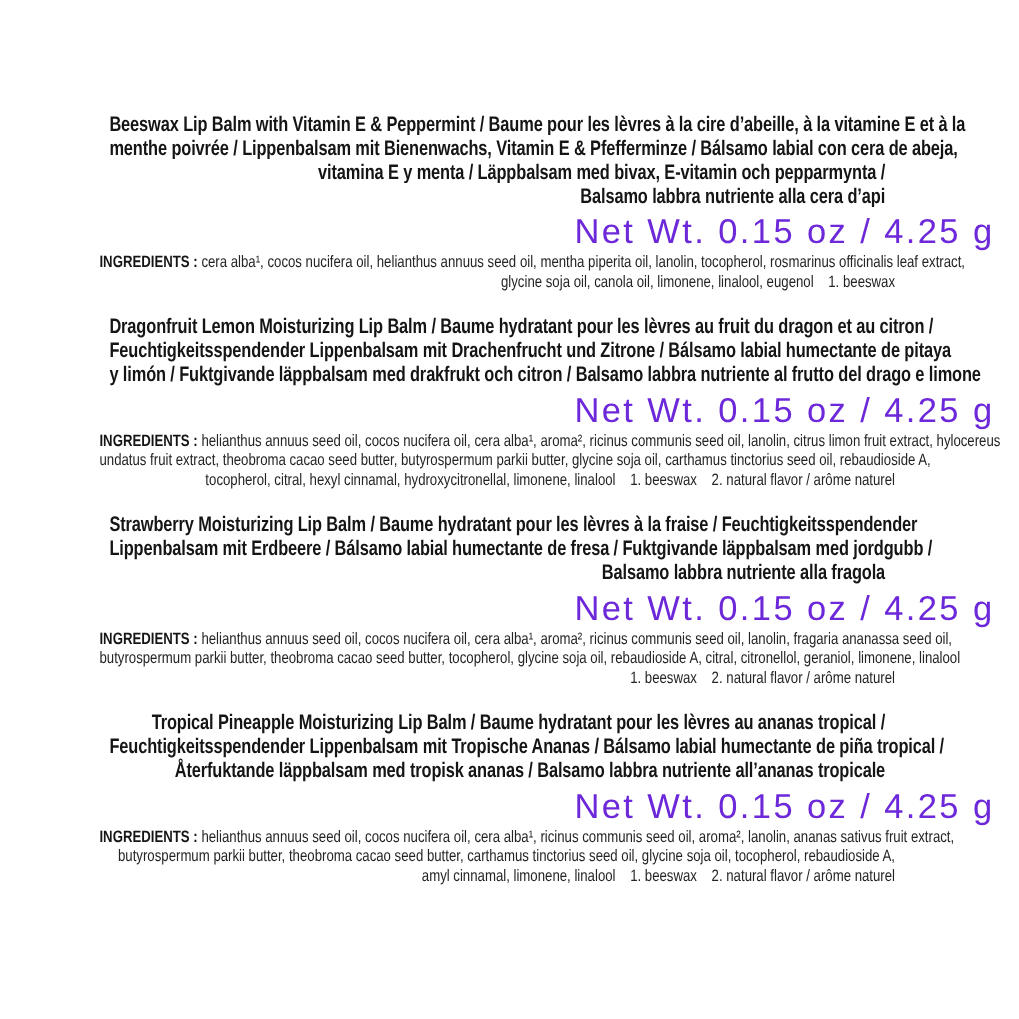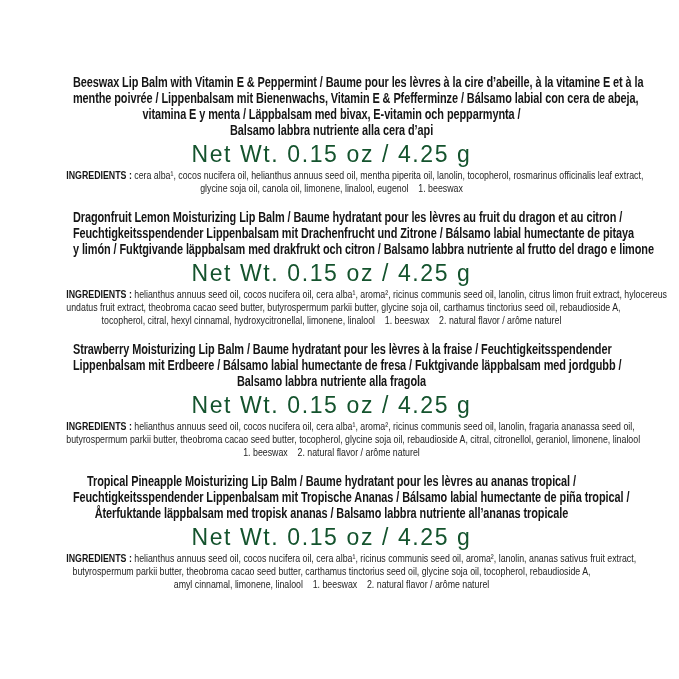--- a/index.html
+++ b/index.html
@@ -10,42 +10,42 @@
     width: 679px;
     height: 679px;
     background: #ffffff;
     overflow: hidden;
     font-family: "Liberation Sans", sans-serif;
     color: #1b1b1b;
   }
   .label-sheet {
     width: 663px;
     padding-top: 74px;
-    text-align: center;
+    text-align: right;
     box-sizing: border-box;
   }
   .product {
     margin: 0 0 14px 0;
   }
   .title-line {
     font-weight: bold;
     font-size: 14px;
     line-height: 16px;
     letter-spacing: -0.1px;
     white-space: nowrap;
     transform: scaleX(0.78);
     transform-origin: 50% 50%;
     color: #151515;
   }
   .net-wt {
     font-size: 23px;
     line-height: 26px;
     font-weight: 400;
     letter-spacing: 1.6px;
-    color: #14532d;
+    color: #6d28d9;
     margin: 3px 0 2px 0;
     white-space: nowrap;
   }
   .ing-line {
     font-size: 11px;
     line-height: 13px;
     white-space: nowrap;
     transform: scaleX(0.80);
     transform-origin: 50% 50%;
     color: #242424;

